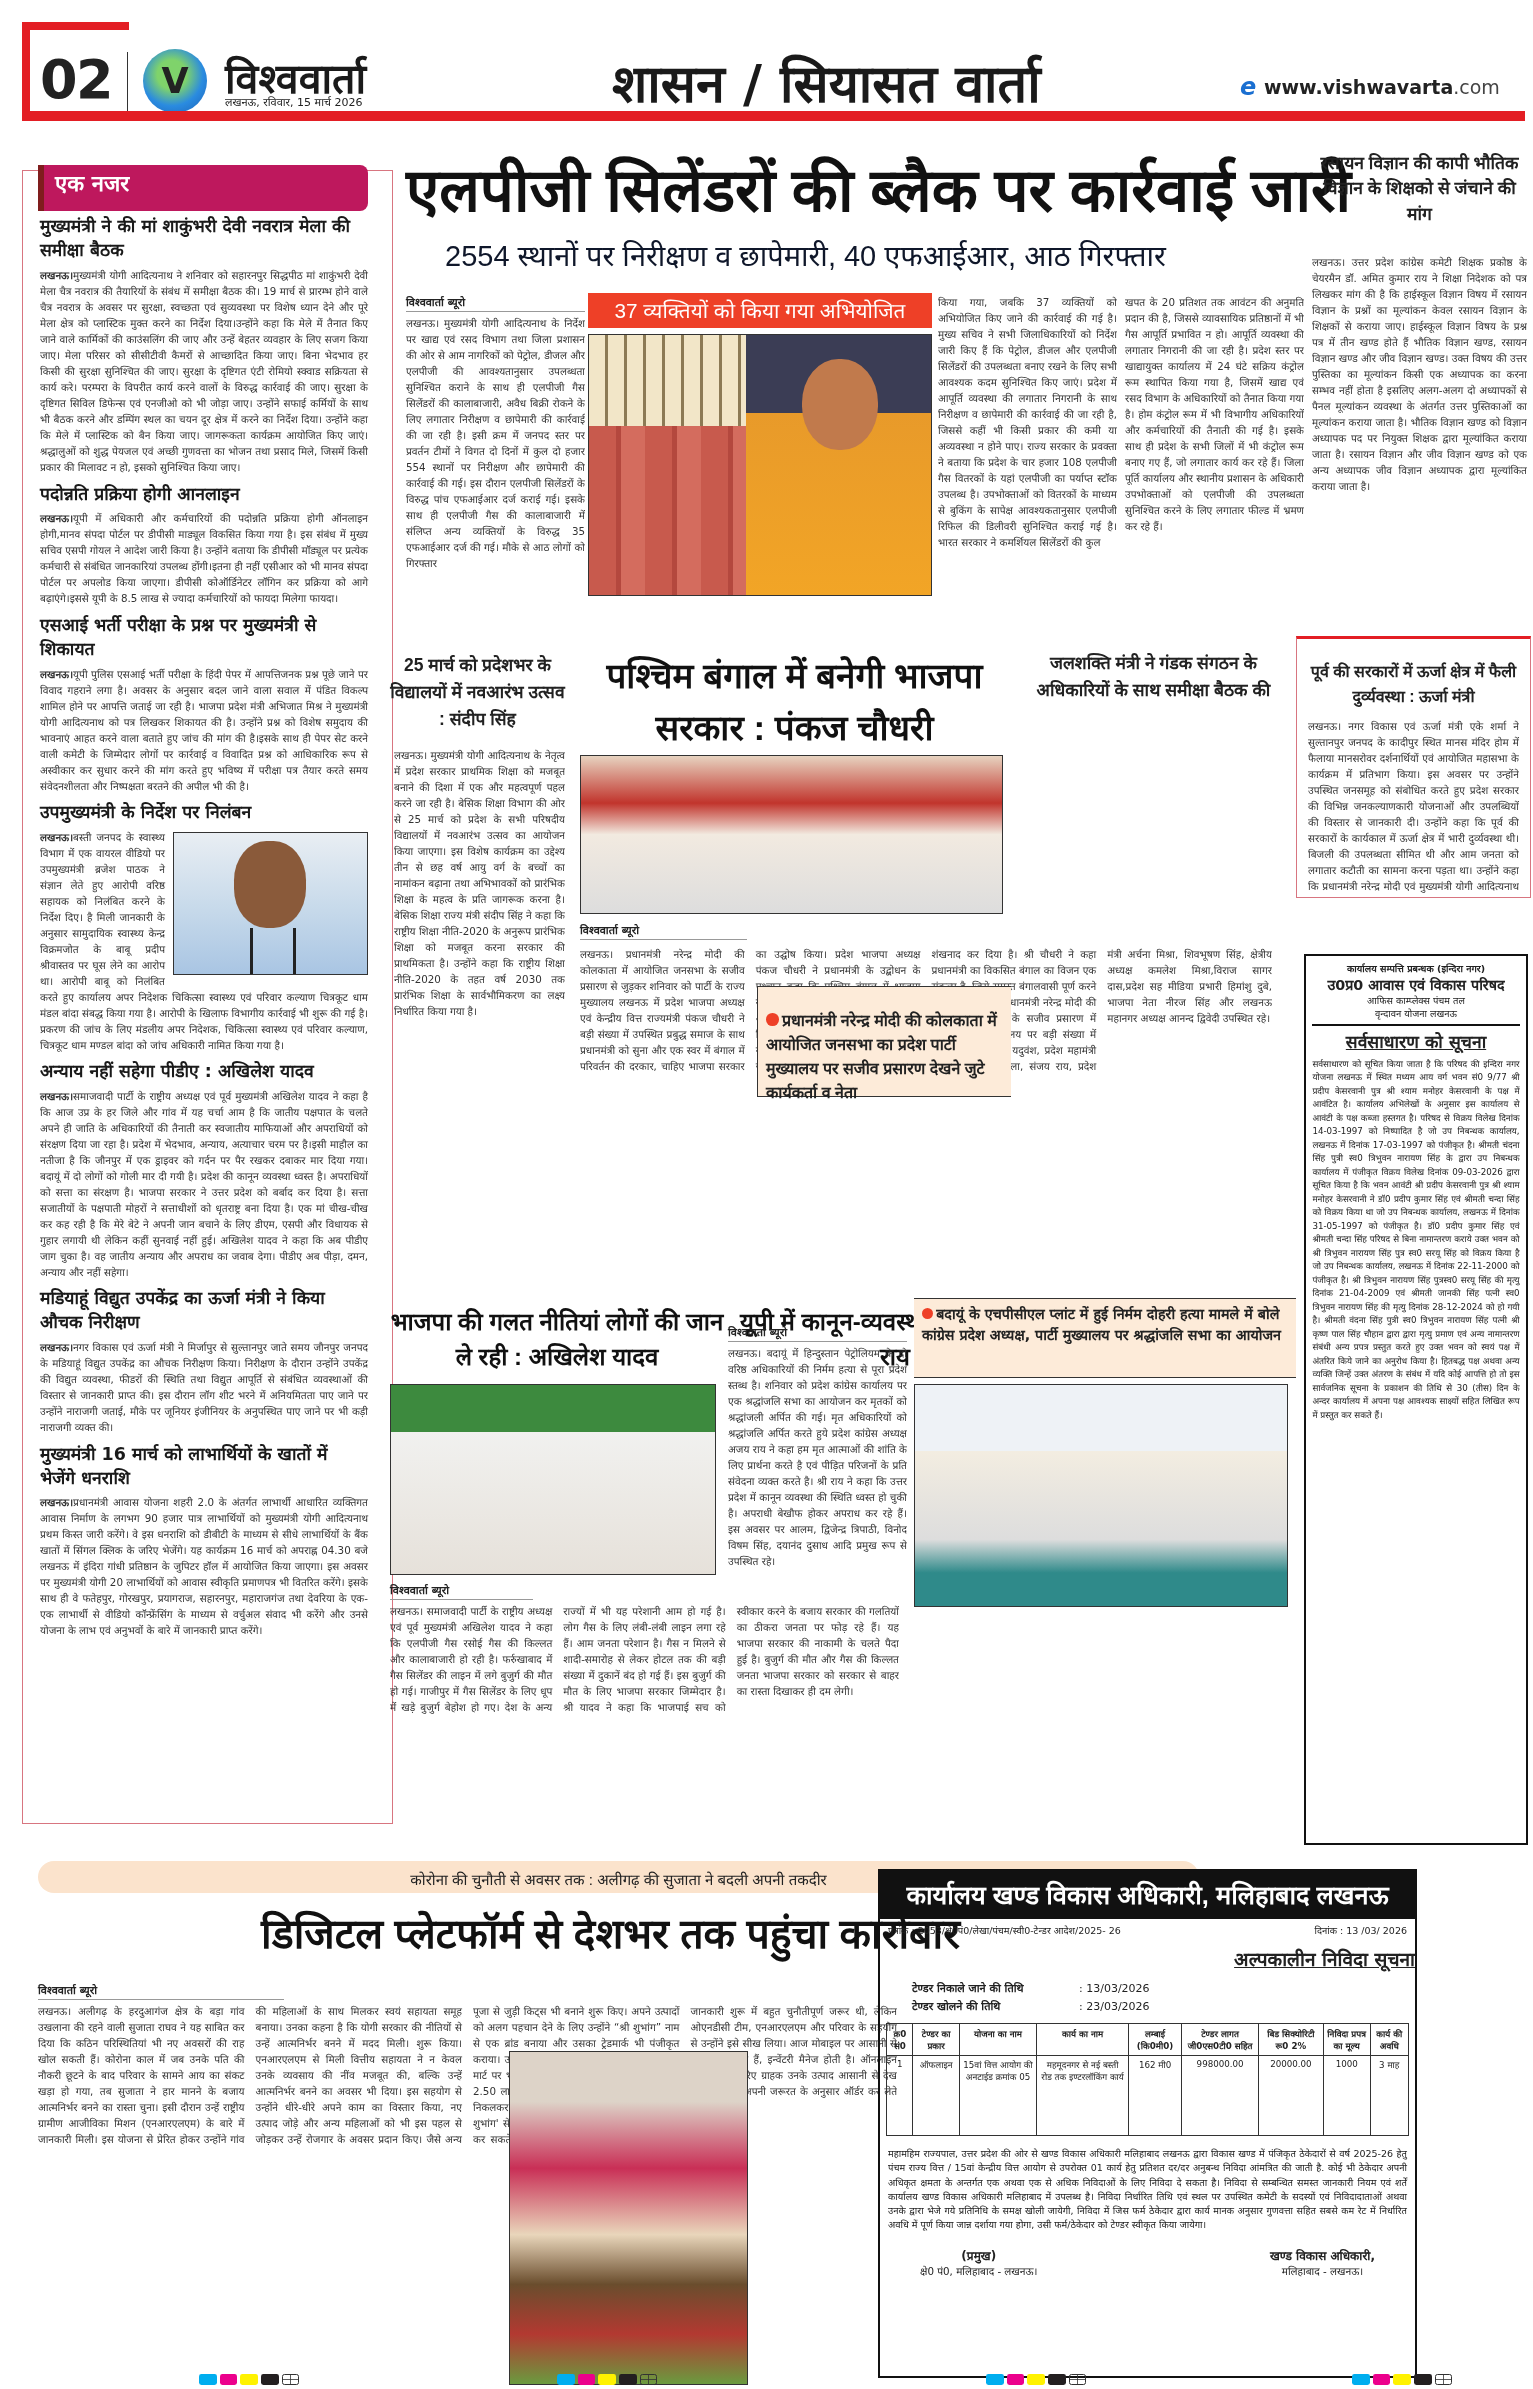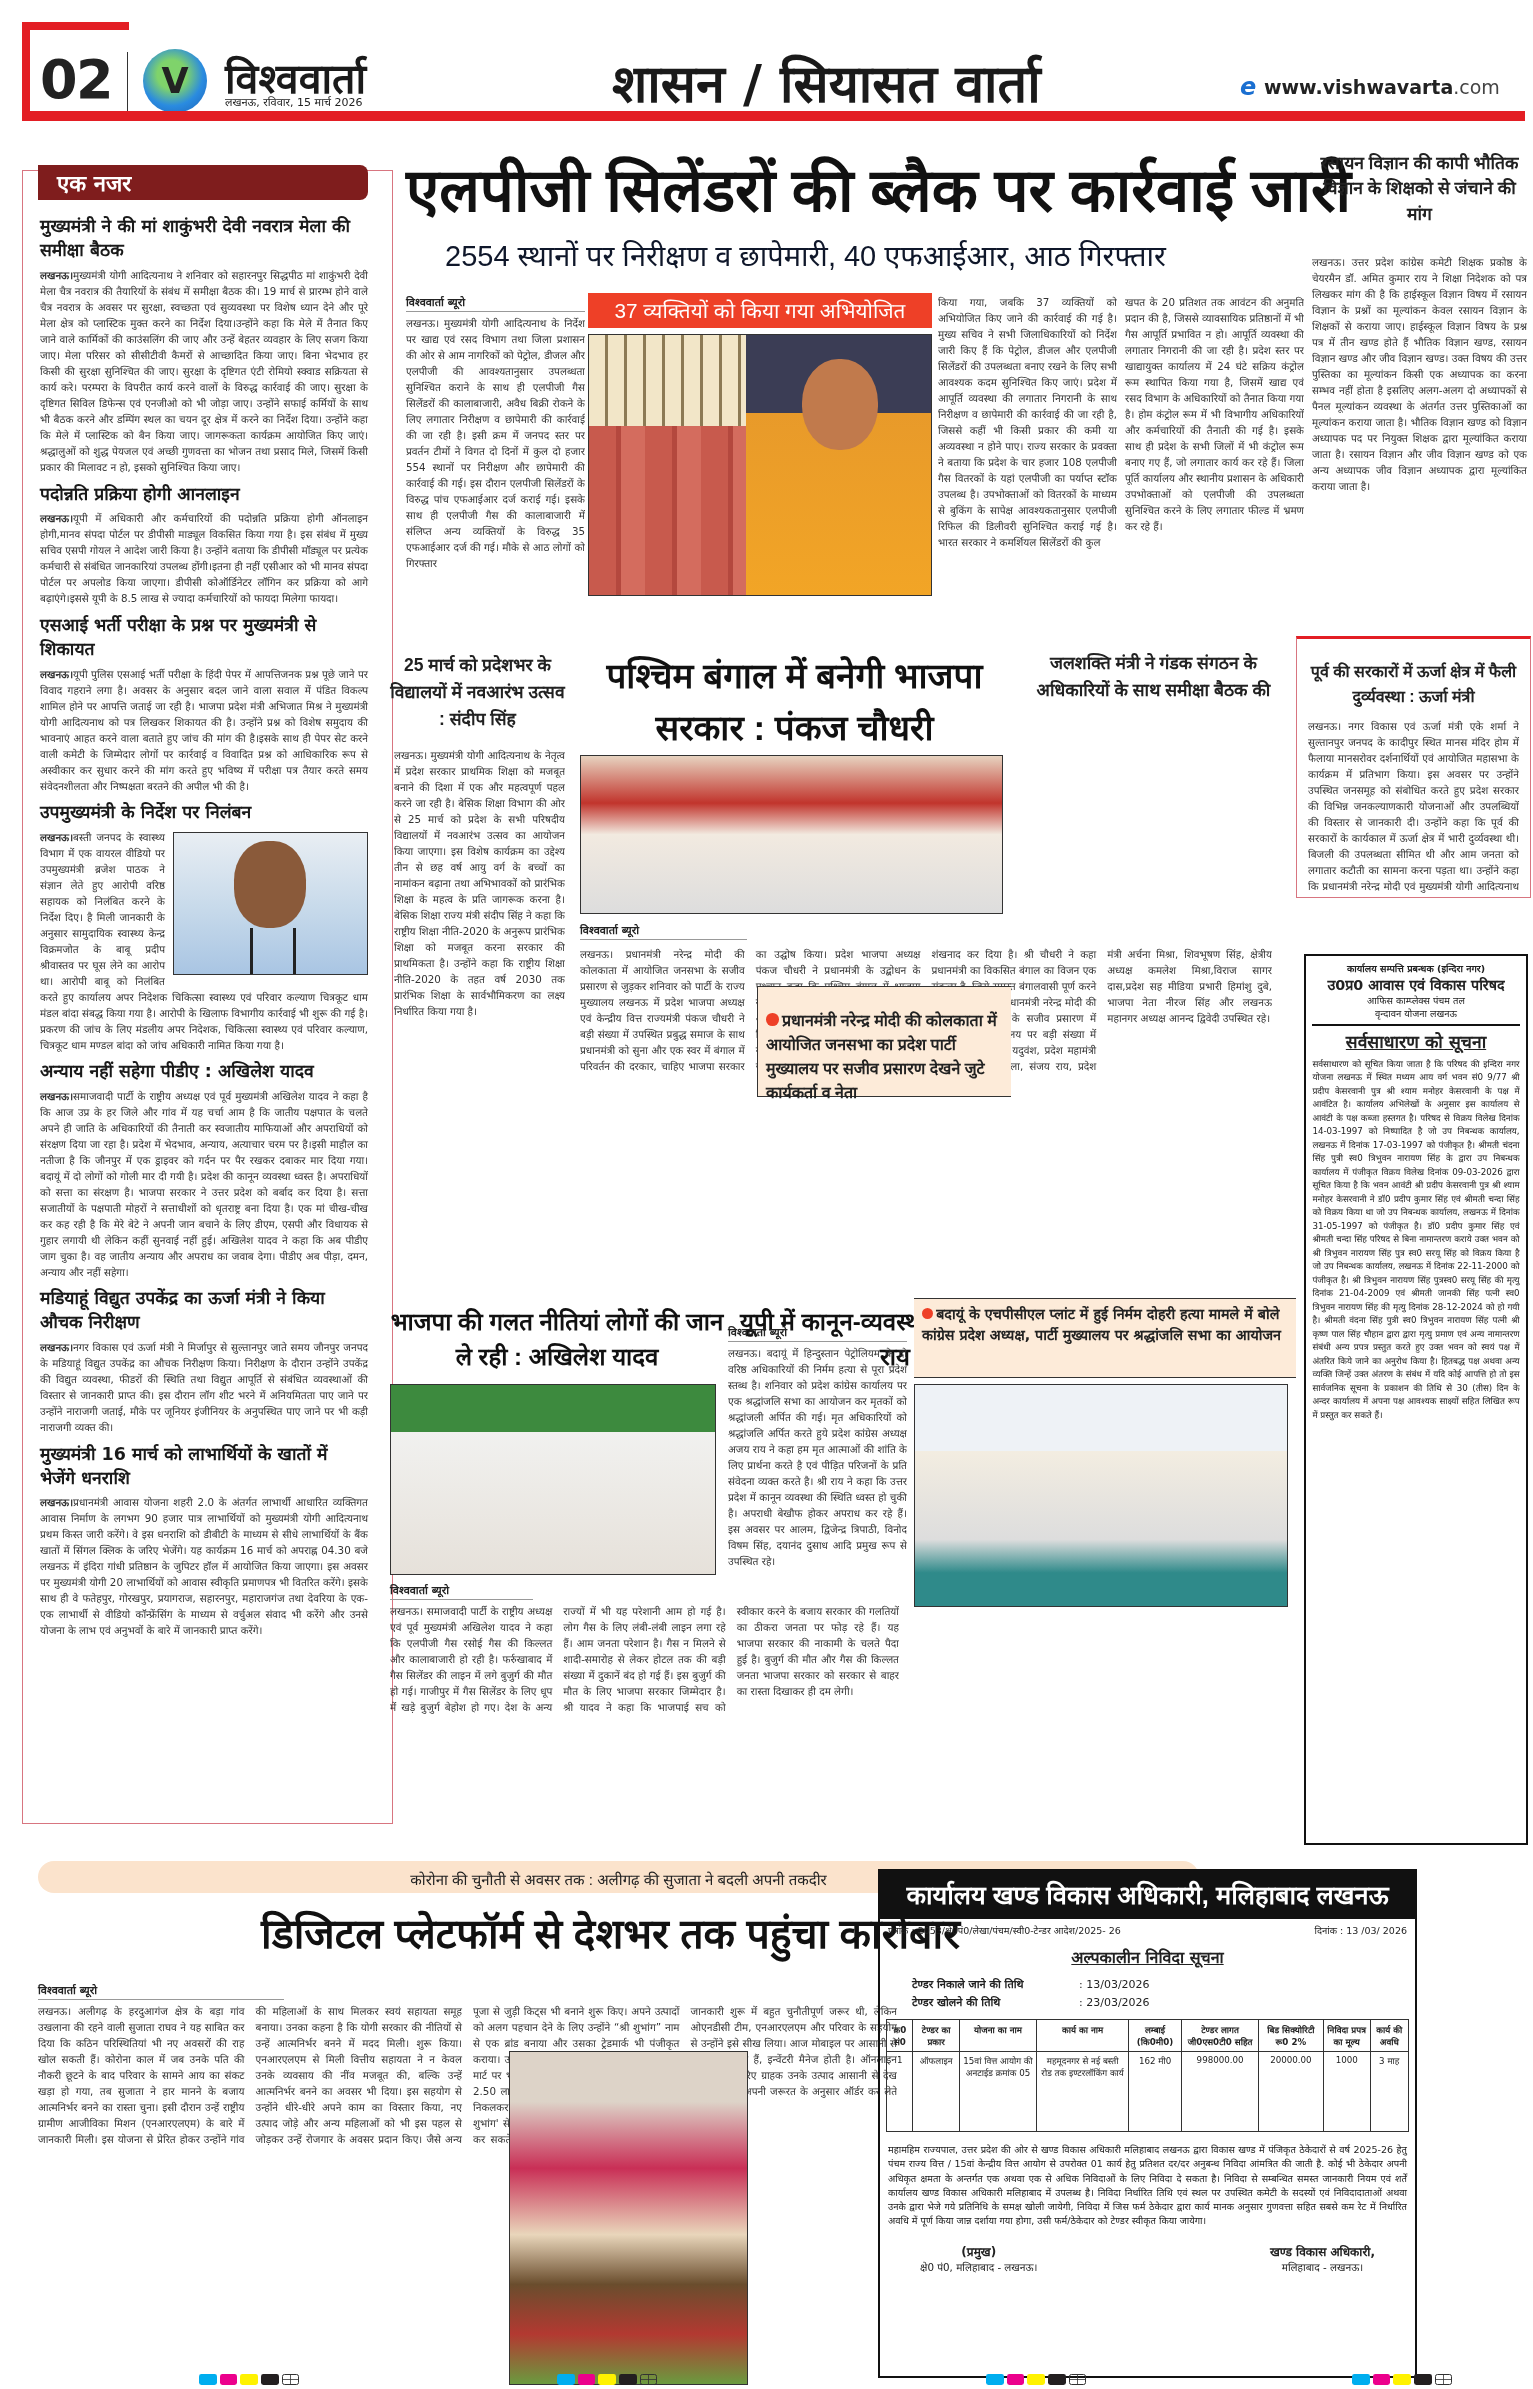--- a/index.html
+++ b/index.html
@@ -17,21 +17,21 @@
   .logo-circle{left:143px;top:49px;width:64px;height:64px;border-radius:50%;background:radial-gradient(circle at 45% 40%,#7fd36b 0 28%,#2a8be0 60%,#1a5fb4 100%);display:flex;align-items:center;justify-content:center;color:#222;font-weight:bold;font-size:35px}
   .paper-name{left:225px;top:49px;font-size:41px;font-weight:bold;color:#1a1a1a}
   .paper-dateline{left:225px;top:94px;font-size:11px;color:#222}
   .section-title{left:612px;top:46px;font-size:52px;font-weight:bold;color:#1a1a1a}
   .site-icon{left:1240px;top:73px;width:19px;height:25.4px;color:#1a6fd1;font-size:24px;font-weight:bold;font-style:italic}
   .site-url{left:1264px;top:76px;font-size:19px;font-weight:bold;color:#222}
   .site-url .com{color:#444;font-weight:normal}
 
   
   .ek-box{left:22px;top:170px;width:371px;height:1654px;border:1.6px solid #d87580}
-  .ek-tag{left:38px;top:165px;width:330px;height:35px;background:#7f1d1d;border-radius:0 8px 8px 0;border-left:8px solid #7f1d1d}
+  .ek-tag{left:38px;top:165px;width:330px;height:46px;background:#be185d;border-radius:0 8px 8px 0;border-left:6px solid #7f1d1d}
   .ek-tag span{display:block;color:#fff;font-size:22px;font-weight:bold;padding:1.6px 0 0 11px}
   .ek-item h3{font-size:17.5px;font-weight:bold;line-height:24px;color:#1a1a1a;margin:6.4px 0 4.8px}
   .ek-col{left:40px;top:208px;width:328px}
   .ek-photo{float:right;width:195px;height:143px;margin:3.2px 0 4.8px 8px;border:0.8px solid #333;background:linear-gradient(#e9eef3,#c6d9ea 55%,#a9c5e3);position:relative;overflow:hidden}
   .ek-photo .face{position:absolute;left:60px;top:8px;width:72px;height:87px;border-radius:45%;background:#8a5a3a}
   .ek-photo .mic1,.ek-photo .mic2{position:absolute;top:95px;width:3.2px;height:48px;background:#222}
   .ek-photo .mic1{left:76px}.ek-photo .mic2{left:119px}
 
   
   .lead-head{left:406px;top:153px;width:891px;font-size:60px;font-weight:bold;color:#111;line-height:76px;white-space:nowrap}
@@ -72,21 +72,21 @@
   .hpcl-quote .dot{display:inline-block;width:11px;height:11px;border-radius:50%;background:#ee4027;margin-right:3.2px}
   .hpcl-photo{left:914px;top:1384px;width:374px;height:223px;border:0.8px solid #333;background:linear-gradient(180deg,#eef2f6 0 30%,#f3ede1 30%,#ddd 70%,#2f8a8a 85%)}
 
   .corona-band{left:38px;top:1861px;width:1161px;height:32px;background:#fbe3cc;border-radius:19px;text-align:center;font-size:15px;line-height:38px;color:#222}
   .digital-head{left:22px;top:1902px;width:1177px;text-align:center;font-size:41px;font-weight:bold;color:#111;line-height:64px}
   .sujata-photo{left:509px;top:2051px;width:239px;height:334px;border:0.8px solid #333;background:linear-gradient(180deg,#ddd3c8 0 15%,#c92f56 35%,#e9d6bb 55%,#6a4d2d 70%,#b33931 85%,#6a9b3f 100%)}
 
   .tender-box{left:878px;top:1869px;width:539px;height:509px;border:2.4px solid #111}
   .tender-title{background:#111;color:#fff;font-size:25.4px;font-weight:bold;text-align:center;line-height:48px;height:48px}
   .tender-meta{display:flex;justify-content:space-between;font-size:9.5px;padding:4.8px 8px}
-  .tender-sub{font-size:16px;font-weight:bold;text-decoration:underline;text-align:center;margin:4.8px 0 8px}
+  .tender-sub{font-size:19px;font-weight:bold;text-decoration:underline;text-align:right;margin:4.8px 0 8px}
   .tender-dates{font-size:11px;padding:0 32px;line-height:17.5px}
   .tender-dates .lbl{display:inline-block;width:167px;font-weight:bold}
   table.tender{border-collapse:collapse;margin:8px 6.4px;width:calc(100% - 12.7px);font-size:8.7px}
   table.tender th,table.tender td{border:1.2px solid #333;padding:3.2px;text-align:center;vertical-align:top}
   table.tender td{height:80px}
   .tender-body{font-size:9.5px;line-height:14.3px;padding:3.2px 8px;text-align:justify}
   .tender-sign{display:flex;justify-content:space-between;font-size:10.3px;padding:11px 40px;text-align:center}
   .tender-sign b{font-size:12px}
 
   .color-bar{top:2374px;height:11px;display:flex;gap:3.2px}

